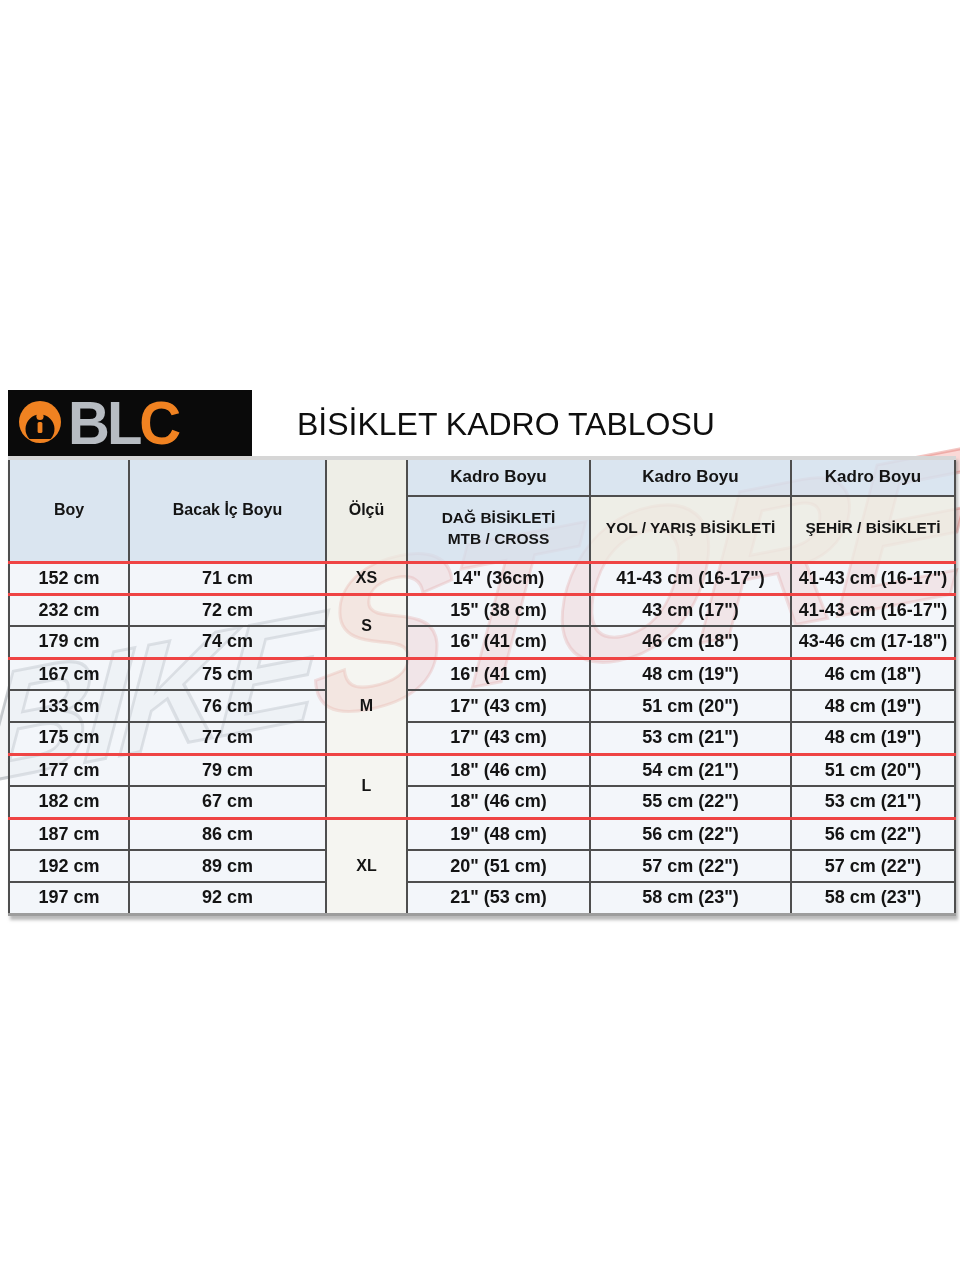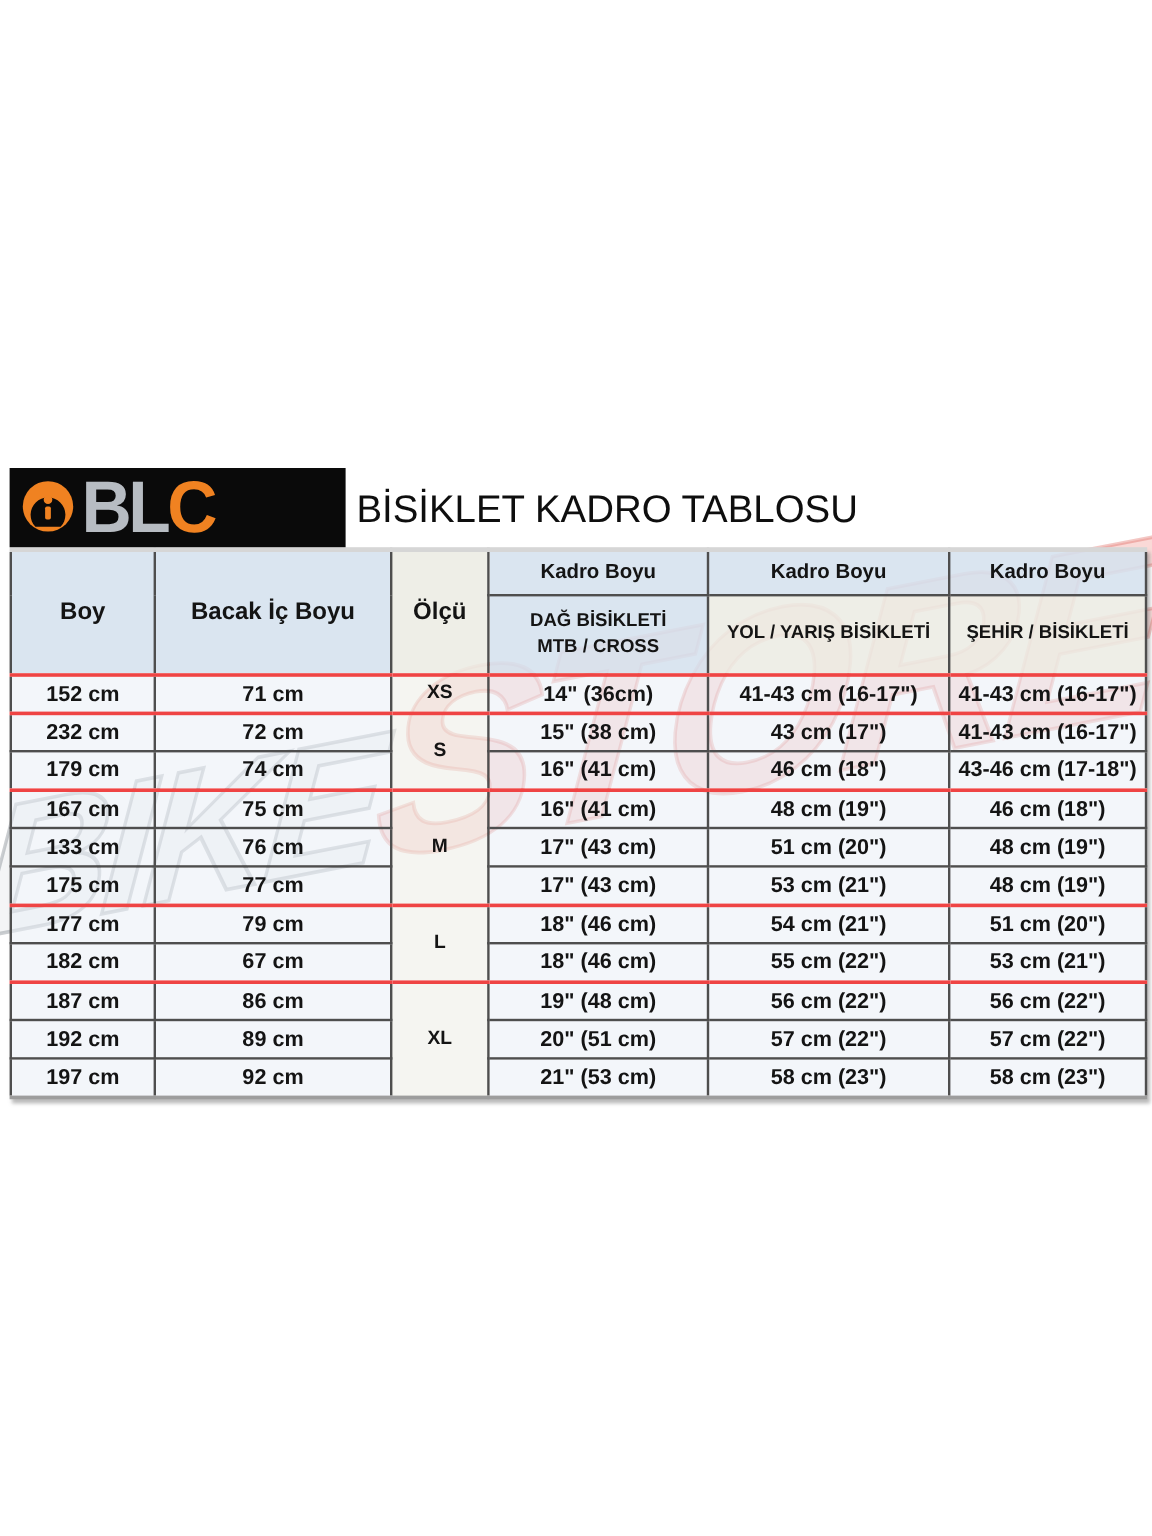--- a/index.html
+++ b/index.html
@@ -5,21 +5,21 @@
   * { margin:0; padding:0; box-sizing:border-box; }
   html,body { background:#ffffff; }
   body { font-family:"Liberation Sans", sans-serif; }
   .canvas {
     position:relative; width:960px; height:1280px;
     background:#ffffff; overflow:hidden; margin:0 auto;
   }
 
   
   .logo-bar {
-    position:absolute; left:8px; top:390px; width:280px; height:66px;
+    position:absolute; left:8px; top:390px; width:244px; height:66px;
     background:#0a0a0a; display:flex; align-items:center; z-index:4;
   }
   .logo-emblem { width:48px; height:48px; margin-left:8px; flex:0 0 auto; }
   .logo-text { font-weight:900; font-size:58px; line-height:1; letter-spacing:-3px; margin-left:4px;
                font-family:"Liberation Sans", sans-serif; transform:scaleY(1.05); }
   .logo-bl { color:#b7bcc2; }
   .logo-c  { color:#f08221; }
 
   
   .page-title {
@@ -63,21 +63,21 @@
     overflow:hidden;
   }
   
   .c-blue   { background:rgba(213,225,238,0.88); }
   .c-paper  { background:rgba(236,236,228,0.88); }
   
   .c-data   { background:rgba(233,239,246,0.55); font-size:18px; height:32px; }
   .c-size   { background:rgba(238,238,231,0.60); font-size:16px; }
 
   .h-top    { font-size:17px; height:26px; }
-  .h-main   { font-size:20px; height:104px; }
+  .h-main   { font-size:16px; height:104px; }
   .h-sub    { font-size:15.5px; height:46px; line-height:1.3; }
 
   tr.grp td { border-top:3px solid #ef4444; }
 </style>
 </head>
 <body>
 
 <div class="canvas">
 
   <div class="logo-bar">

